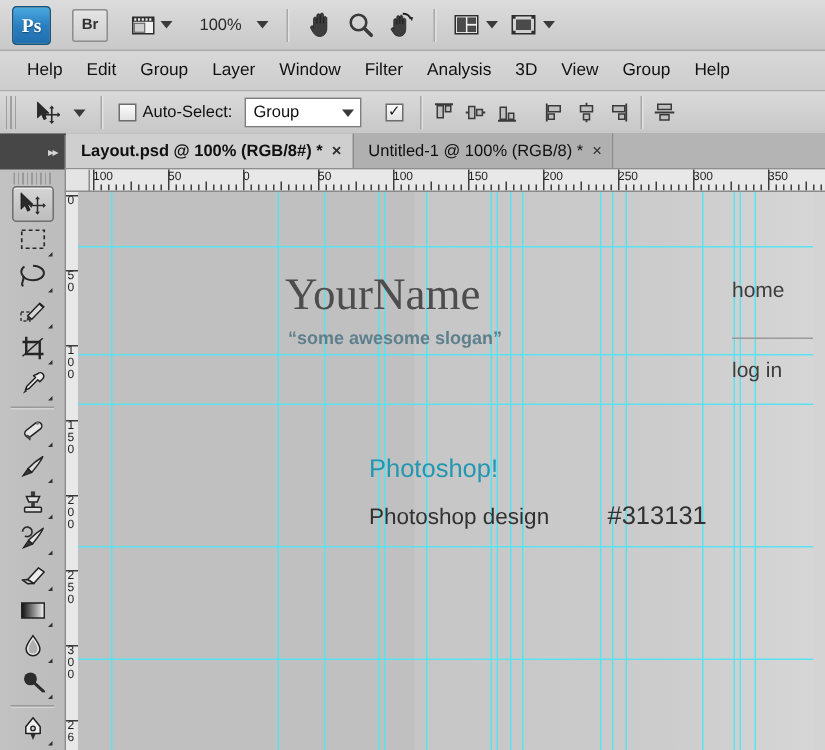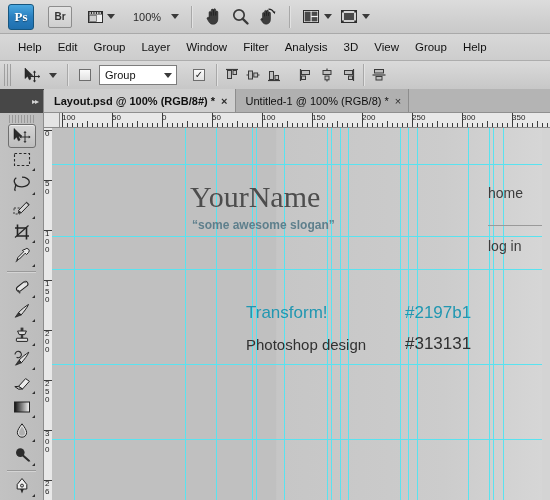--- a/index.html
+++ b/index.html
@@ -259,20 +259,21 @@
         </g>
         <path d="M12.5 4.4 l-1.7 2 3.4 0 z M12.5 16.6 l-1.7-2 3.4 0 z M6.7 10.5 l2-1.7 0 3.4 z M18.3 10.5 l-2-1.7 0 3.4 z" fill="#2b2b2b"></path>
       </svg>
       <span class="caret" style="margin-left:6px"></span>
     </div>
 
     <div class="vdiv"></div>
 
     <div class="toolpreset">
       <span class="chk"></span>
+      <span class="lbl">Auto-Select:</span>
     </div>
 
     <div class="combo" style="margin-left:4px">
       <span>Group</span>
       <span class="caret"></span>
     </div>
 
     <div class="toolpreset" style="margin-left:12px">
       <span class="chk">✓</span>
     </div>
@@ -720,22 +721,21 @@
     <div class="txt" id="yourname" style="left:138px; top:52px">YourName</div>
 
     <div class="txt" id="slogan" style="left:140px; top:90px">“some awesome slogan”</div>
 
     <div class="txt" id="navhome" style="left:436px; top:57px">home</div>
 
     <div class="navrule" style="left:436px; top:97px; width:54px"></div>
 
     <div class="txt" id="navlogin" style="left:436px; top:110px">log in</div>
 
-    <div class="txt" id="handstand" style="left:194px; top:175px">Transform!</div>
-
-    <div class="txt" id="hexteal" style="left:353px; top:175px">#2197b1</div>
+    <div class="txt" id="handstand" style="left:194px; top:175px">Photoshop!</div>
+
 
     <div class="txt" id="psdesign" style="left:194px; top:208px">Photoshop design</div>
 
     <div class="txt" id="hexdark" style="left:353px; top:206px">#313131</div>
   </div>
 
 </div>
 
 </body></html>

